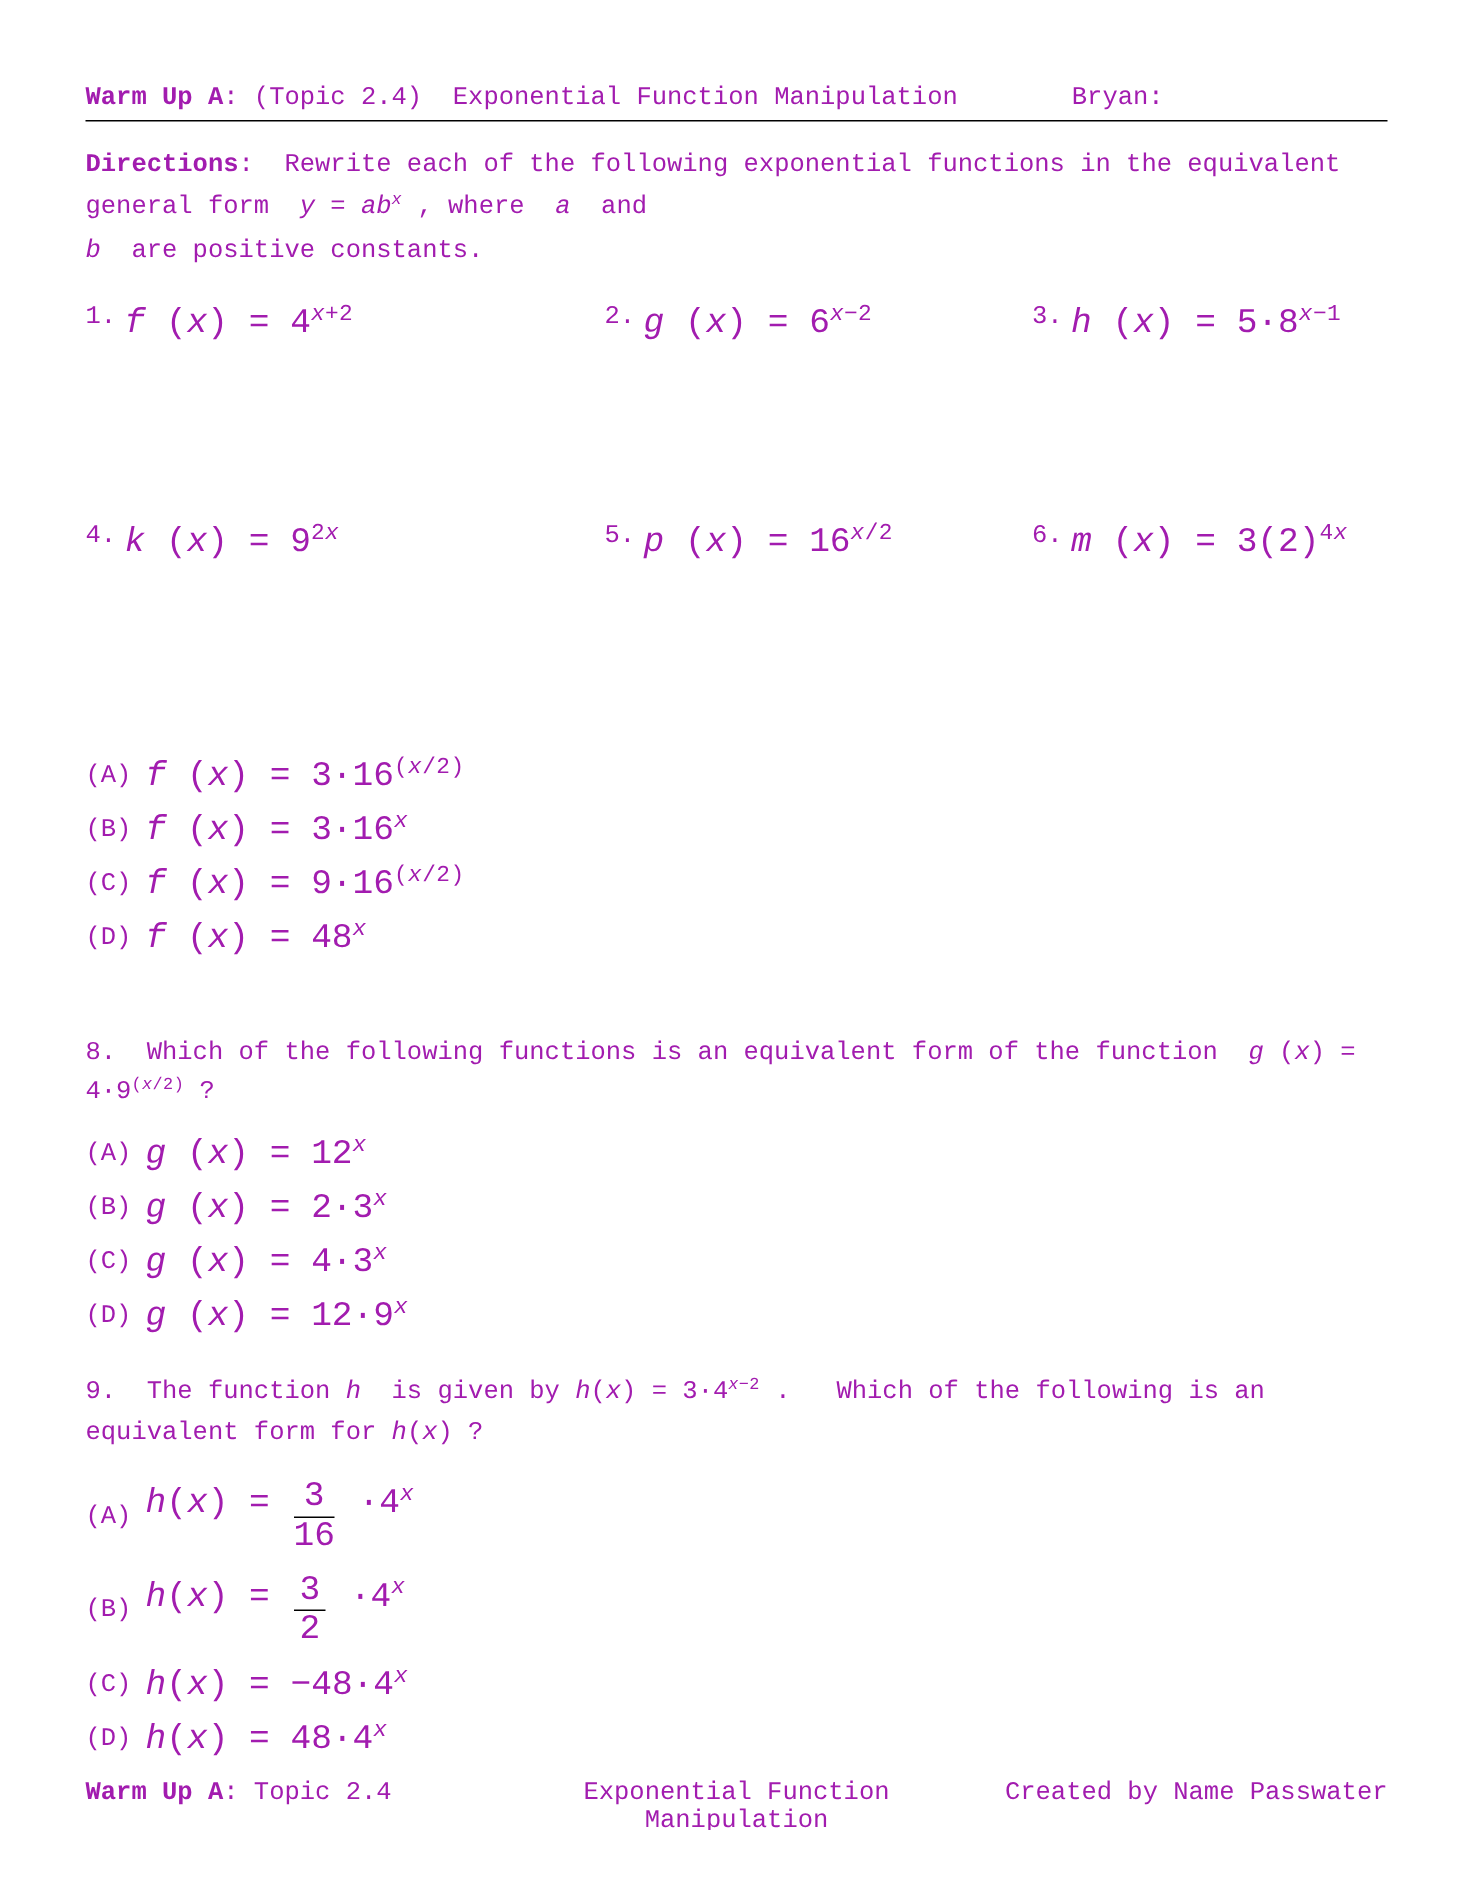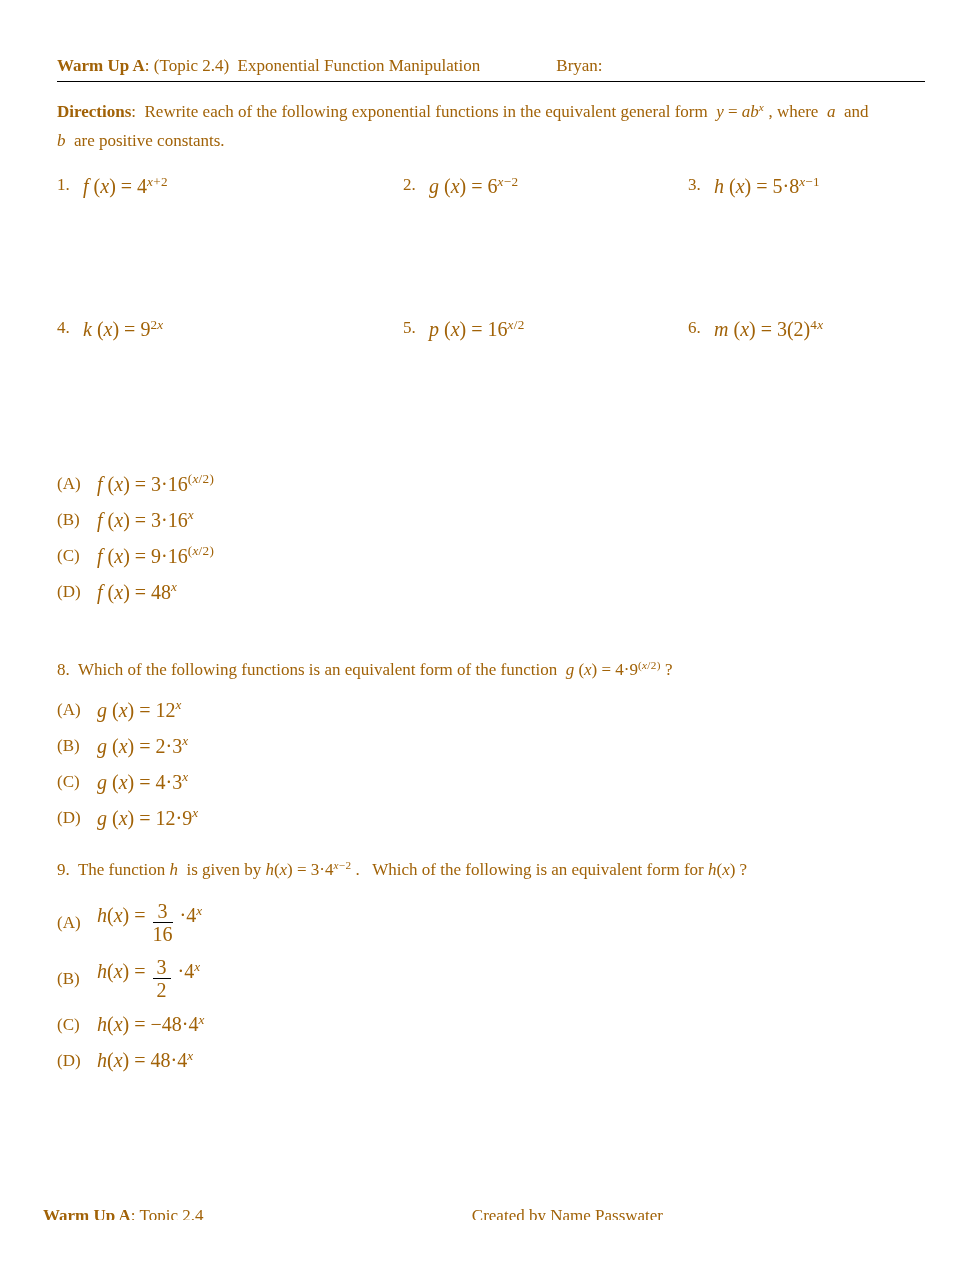--- a/index.html
+++ b/index.html
@@ -1,21 +1,21 @@
 <!DOCTYPE html>
 <html><head>
 <meta charset="utf-8">
 <style>
   html, body { margin:0; padding:0; background:#ffffff; }
   .page {
     position:relative;
     width:979px; height:1220px;
     background:#ffffff;
-    color:#a16207;
-    font-family:Liberation Serif, serif;
+    color:#a21caf;
+    font-family:Liberation Mono, monospace;
     font-size:17px;
     overflow:hidden;
     box-sizing:border-box;
   }
   b { font-weight:bold; }
   i { font-style:italic; }
   sup {
     font-size:0.66em;
     vertical-align:baseline;
     position:relative;
@@ -55,21 +55,21 @@
     margin-left:57px;
     margin-right:20px;
   }
   .row1 { margin-top:20px; }
   .row2 { margin-top:120px; }
   .sp { display:flex; }
   .prob-row .sp:nth-child(1) { width:346px; }
   .prob-row .sp:nth-child(2) { width:285px; }
   .prob-row .sp:nth-child(3) { flex:1; }
   .pnum { width:26px; }
-  .pexpr, .cexpr { font-size:20px; white-space:pre-wrap; }
+  .pexpr, .cexpr { font-size:23px; white-space:pre-wrap; }
 
   .mc .stem {
     margin:0 38px 0 57px;
     line-height:26px;
     white-space:pre-wrap;
   }
   .mc-7 { margin-top:130px; }
   .mc-8 { margin-top:52px; }
   .mc-9 { margin-top:26px; }
   .choices { margin:13px 0 0 57px; }
@@ -77,24 +77,23 @@
     display:flex;
     align-items:center;
     margin-bottom:10px;
     min-height:26px;
   }
   .clabel { width:40px; }
   .mc-9 .choices { margin-top:16px; }
 
   .footer {
     position:absolute;
-    left:43px; right:54px; top:1186px;
+    left:57px; right:54px; top:1186px;
     display:flex;
     align-items:baseline;
-    margin-top:20px;
   }
   .footer .f-left { width:310px; white-space:pre-wrap; }
   .footer .f-center { flex:1; text-align:center; }
   .footer .f-right { width:310px; text-align:right; }
 </style>
 </head>
 <body>
 
 <div class="page">
 
@@ -196,16 +195,17 @@
       </div>
       <div class="choice">
         <span class="clabel">(D)</span>
         <span class="cexpr"><i>h</i>(<i>x</i>) = 48·4<sup><i>x</i></sup></span>
       </div>
     </div>
   </section>
 
   <div class="footer">
     <span class="f-left"><b>Warm Up A</b>: Topic 2.4</span>
+    <span class="f-center">Exponential Function Manipulation</span>
     <span class="f-right">Created by Name Passwater</span>
   </div>
 
 </div>
 
 </body></html>

